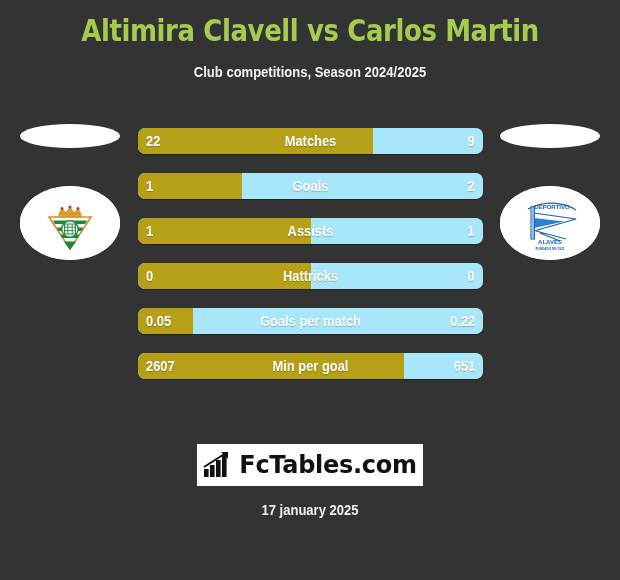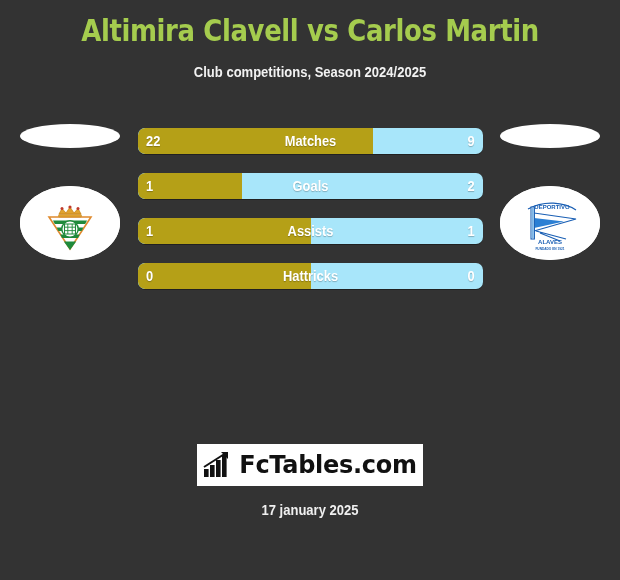--- a/index.html
+++ b/index.html
@@ -167,22 +167,34 @@
       <span class="away">1</span>
     </div>
 
     <div class="row">
       <div class="fill" style="width:50%"></div>
       <span class="home">0</span>
       <span class="label">Hattricks</span>
       <span class="away">0</span>
     </div>
 
-
-
+    <div class="row">
+      <div class="fill" style="width:16%"></div>
+      <span class="home">0.05</span>
+      <span class="label">Goals per match</span>
+      <span class="away">0.22</span>
+    </div>
+
+
+    <div class="row">
+      <div class="fill" style="width:77%"></div>
+      <span class="home">2607</span>
+      <span class="label">Min per goal</span>
+      <span class="away">651</span>
+    </div>
 
   </div>
 
   <div class="fclogo">
     <svg class="chart-ico" width="30" height="26" viewBox="0 0 30 26">
       <rect x="1" y="17" width="4.6" height="8" fill="#111111"></rect>
       <rect x="7" y="13" width="4.6" height="12" fill="#111111"></rect>
       <rect x="13" y="8" width="4.6" height="17" fill="#111111"></rect>
       <rect x="19" y="3" width="4.6" height="22" fill="#111111"></rect>
       <path d="M1,15 L23,1" stroke="#111111" stroke-width="2" fill="none"></path>

